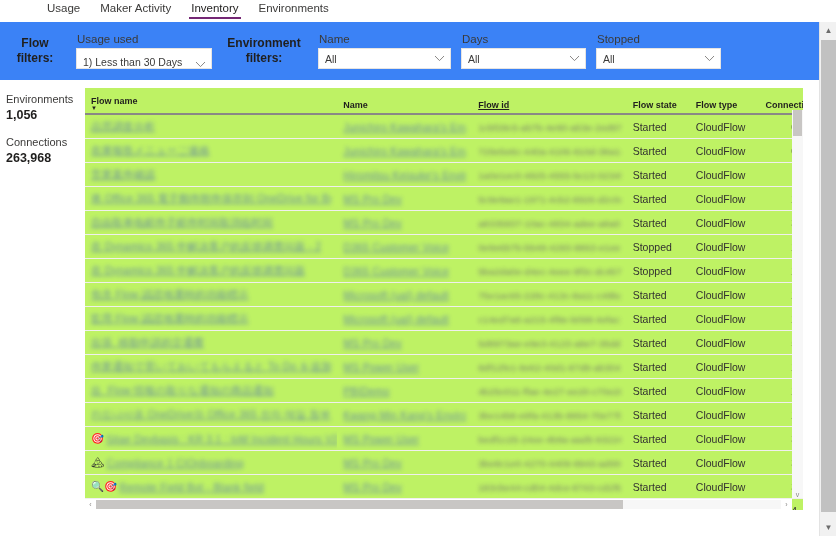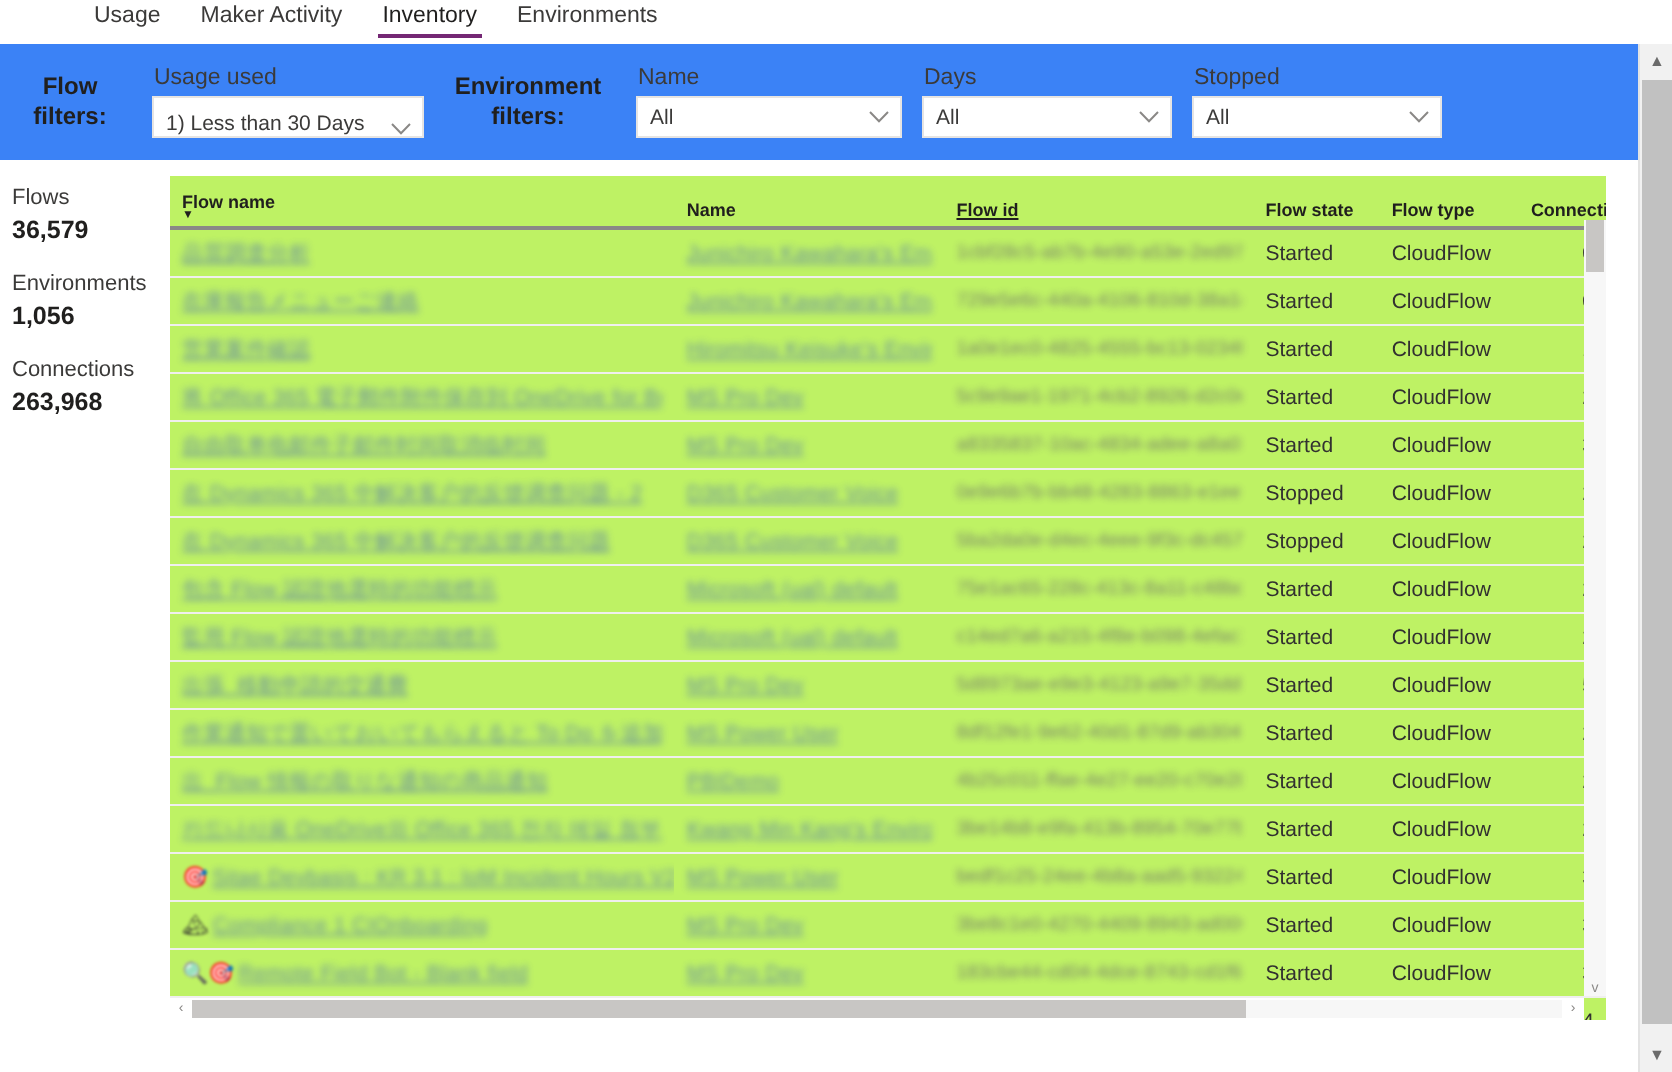--- a/index.html
+++ b/index.html
@@ -381,24 +381,20 @@
               <path d="M1 1 L5.5 5.6 L10 1" fill="none" stroke="#8a8886" stroke-width="1"></path>
             </svg>
         </span>
       </div>
     </div>
   </div>
 
   <div id="body">
     <div id="stats">
         <div class="stat">
-          <div class="k">Flows</div>
-          <div class="v">36,579</div>
-        </div>
-        <div class="stat">
           <div class="k">Environments</div>
           <div class="v">1,056</div>
         </div>
         <div class="stat">
           <div class="k">Connections</div>
           <div class="v">263,968</div>
         </div>
       </div>
 
     <div id="grid-wrap">

